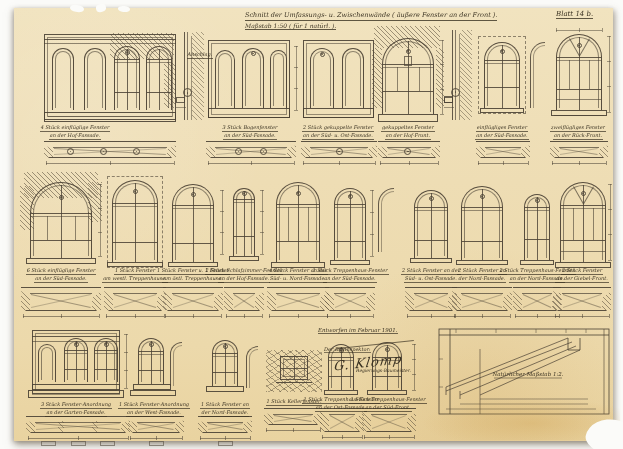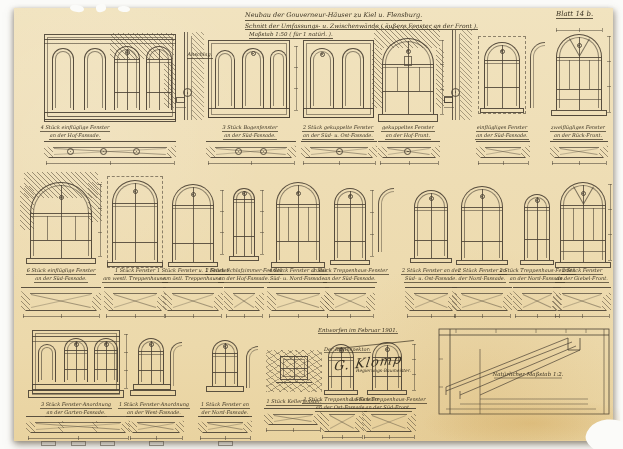--- a/index.html
+++ b/index.html
@@ -673,21 +673,20 @@
       <div class="ln" style="left: 124px; top: 369.64px; width: 4px; height: 0.8px; background: rgba(74, 65, 52, 0.5);"></div>
       <div class="ln" style="left: 124px; top: 388px; width: 4px; height: 0.8px; background: rgba(74, 65, 52, 0.5);"></div>
       <div class="ln" style="left: 414px; top: 344px; width: 0.8px; height: 46px; background: rgba(74, 65, 52, 0.5);"></div>
       <div class="ln" style="left: 412px; top: 344px; width: 4px; height: 0.8px; background: rgba(74, 65, 52, 0.5);"></div>
       <div class="ln" style="left: 412px; top: 359.18px; width: 4px; height: 0.8px; background: rgba(74, 65, 52, 0.5);"></div>
       <div class="ln" style="left: 412px; top: 374.36px; width: 4px; height: 0.8px; background: rgba(74, 65, 52, 0.5);"></div>
       <div class="ln" style="left: 412px; top: 390px; width: 4px; height: 0.8px; background: rgba(74, 65, 52, 0.5);"></div>
     </div>
 
   <div id="title">
-    <span>Neubau der Gouverneur-Häuser zu Kiel u. Flensburg.</span>
     <span>Schnitt der Umfassungs- u. Zwischenwände ( äußere Fenster an der Front ).</span>
     <span>Maßstab 1:50 ( für 1 natürl. ).</span>
   </div>
   <div id="sheet">Blatt 14 b.</div>
 
   <div id="sig">
     <div class="s1">Entworfen im Februar 1901.</div><br>
     <div class="s2">Der Bauinspektor:</div>
     <div class="sname">G. Klomp</div>
     <div class="fl"></div>

